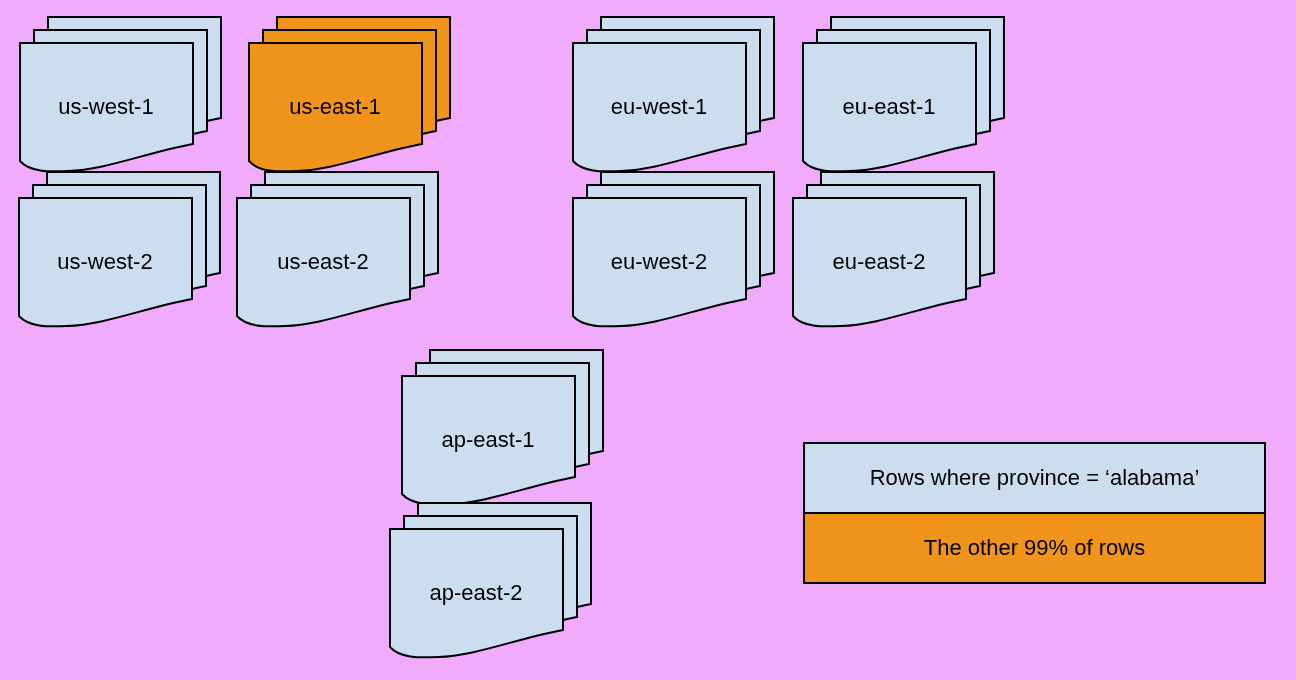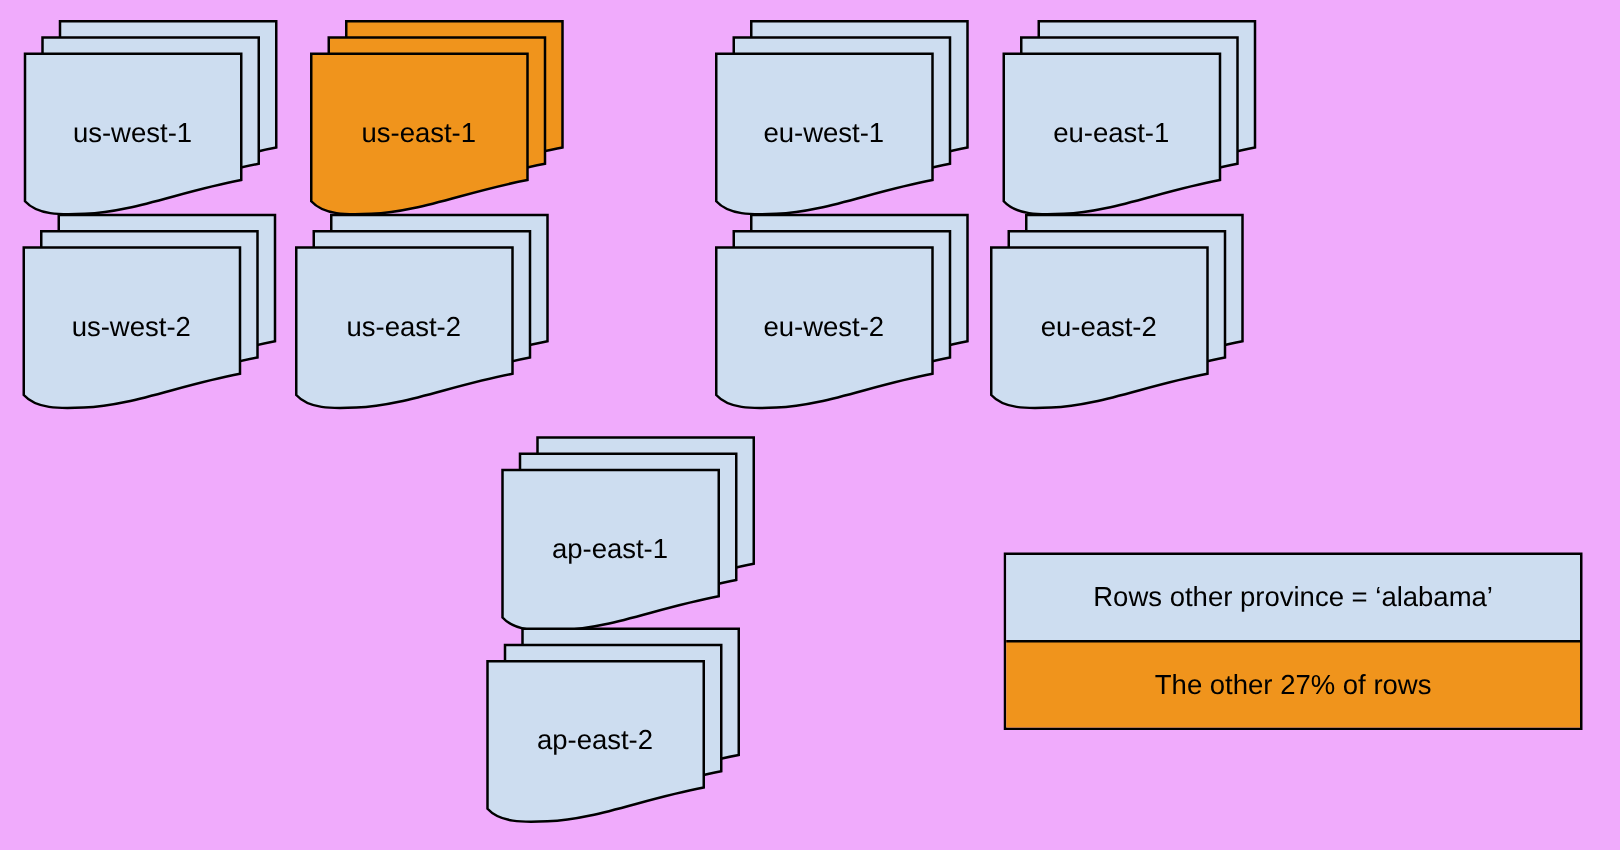--- a/index.html
+++ b/index.html
@@ -154,20 +154,20 @@
 
   <svg class="stack pos-ap-east-2 blue" viewBox="0 0 206 164">
     <use href="#doc-shape" transform="translate(30,1)"></use>
     <use href="#doc-shape" transform="translate(16,14)"></use>
     <use href="#doc-shape" transform="translate(2,27)"></use>
     <text class="stack-label" x="88" y="90">ap-east-2</text>
   </svg>
 
   <div class="legend">
     <div class="legend-row blue">
-      <span>Rows other province = ‘alabama’</span>
+      <span>Rows where province = ‘alabama’</span>
     </div>
     <div class="legend-row orange">
-      <span>The other 27% of rows</span>
+      <span>The other 99% of rows</span>
     </div>
   </div>
 
 </div>
 
 </body></html>

